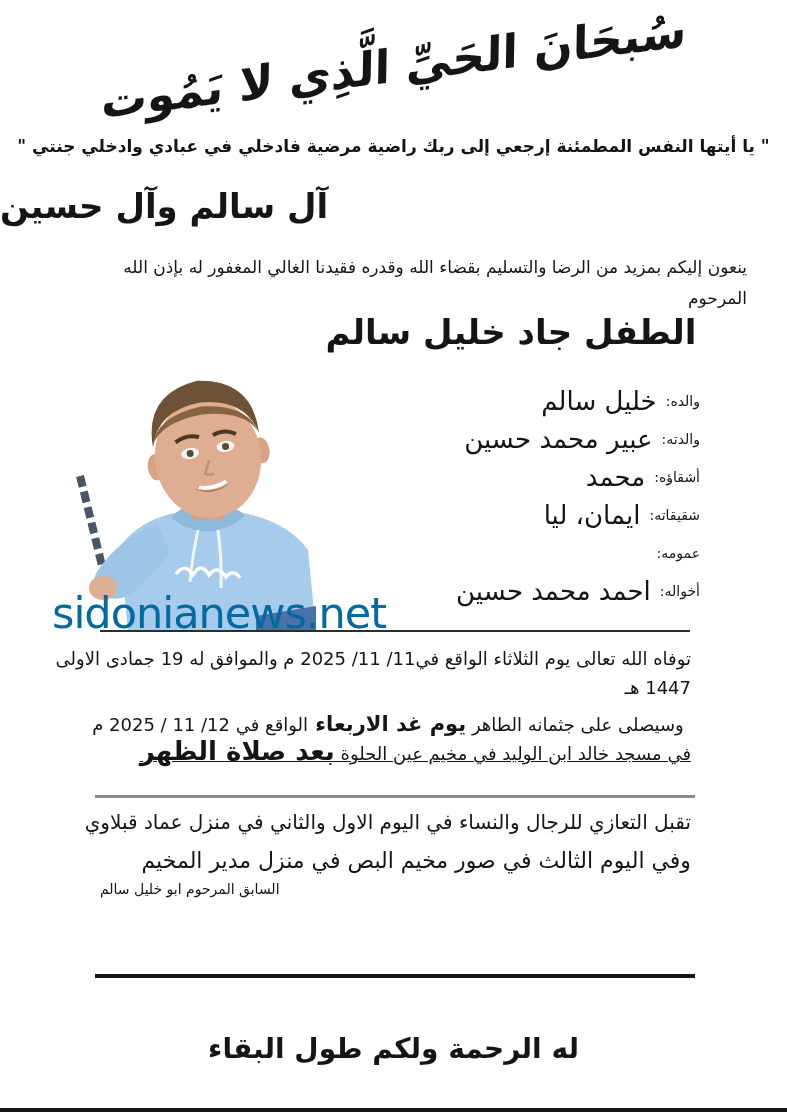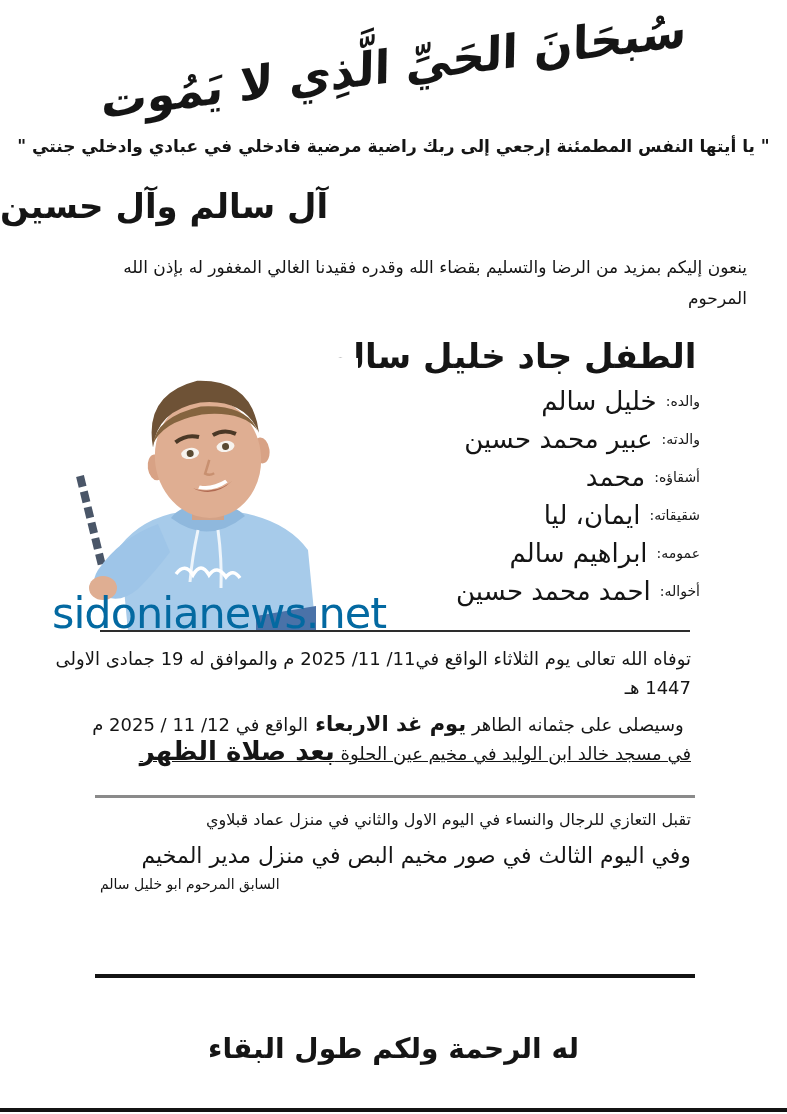--- a/index.html
+++ b/index.html
@@ -16,21 +16,21 @@
   
   .verse{position:absolute;top:136px;left:0;right:0;text-align:center;
     direction:rtl;font-size:17px;font-weight:bold;white-space:nowrap;}
   
   .fam-title{position:absolute;top:186px;left:0;right:16px;text-align:left;
     direction:rtl;font-size:34px;font-weight:bold;}
   
   .announce{position:absolute;top:252px;left:40px;right:40px;
     direction:rtl;font-size:17px;line-height:31px;}
   
-  .deceased{position:absolute;top:336px;left:320px;width:382px;text-align:center;
+  .deceased{position:absolute;top:312px;left:320px;width:382px;text-align:center;
     direction:rtl;font-size:34px;font-weight:bold;white-space:nowrap;}
   
   .photo{position:absolute;top:358px;left:58px;width:300px;height:274px;}
   
   .fam-list{position:absolute;top:382px;right:87px;direction:rtl;}
   .fam-row{display:flex;align-items:center;gap:9px;height:38px;justify-content:flex-start;}
   .fam-label{font-size:14px;white-space:nowrap;}
   .fam-value{font-size:26px;white-space:nowrap;}
   
   .watermark{position:absolute;top:588px;left:52px;font-size:43px;color:#0369a1;
@@ -45,21 +45,21 @@
   .block{position:absolute;left:85px;width:606px;direction:rtl;}
   .death{top:648px;}
   .death .l1{font-size:18px;text-align:right;white-space:nowrap;}
   .death .l2{font-size:18px;text-align:right;margin-top:8px;}
   .funeral{top:712px;}
   .funeral .l1{font-size:18px;text-align:center;white-space:nowrap;}
   .funeral .l1 .mid{font-size:21px;font-weight:bold;}
   .funeral .l2{font-size:18px;text-align:right;white-space:nowrap;text-decoration:underline;}
   .funeral .l2 .bold{font-size:26px;font-weight:bold;}
   .condol{top:810px;}
-  .condol .l1{font-size:16px;text-align:right;white-space:nowrap;}
+  .condol .l1{font-size:20px;text-align:center;white-space:nowrap;}
   .condol .l2{font-size:19px;text-align:left;margin-top:7px;}
   .condol .l3{font-size:22px;text-align:right;white-space:nowrap;margin-top:14px;}
   .condol .l4{font-size:14px;text-align:left;margin-top:8px;margin-left:15px;}
   
   .farewell{position:absolute;top:1032px;left:0;right:0;text-align:center;
     direction:rtl;font-size:28px;font-weight:bold;}
 </style>
 </head>
 <body>
 
@@ -134,21 +134,20 @@
     <div class="fam-row">
       <span class="fam-label">أشقاؤه:</span>
       <span class="fam-value">محمد</span>
     </div>
     <div class="fam-row">
       <span class="fam-label">شقيقاته:</span>
       <span class="fam-value">ايمان، ليا</span>
     </div>
     <div class="fam-row">
       <span class="fam-label">عمومه:</span>
-      <span class="fam-value">ابراهيم سالم</span>
     </div>
     <div class="fam-row">
       <span class="fam-label">أخواله:</span>
       <span class="fam-value">احمد محمد حسين</span>
     </div>
   </div>
 
   <div class="watermark">sidonianews.net</div>
 
   <div class="rule rule-thin"></div>

